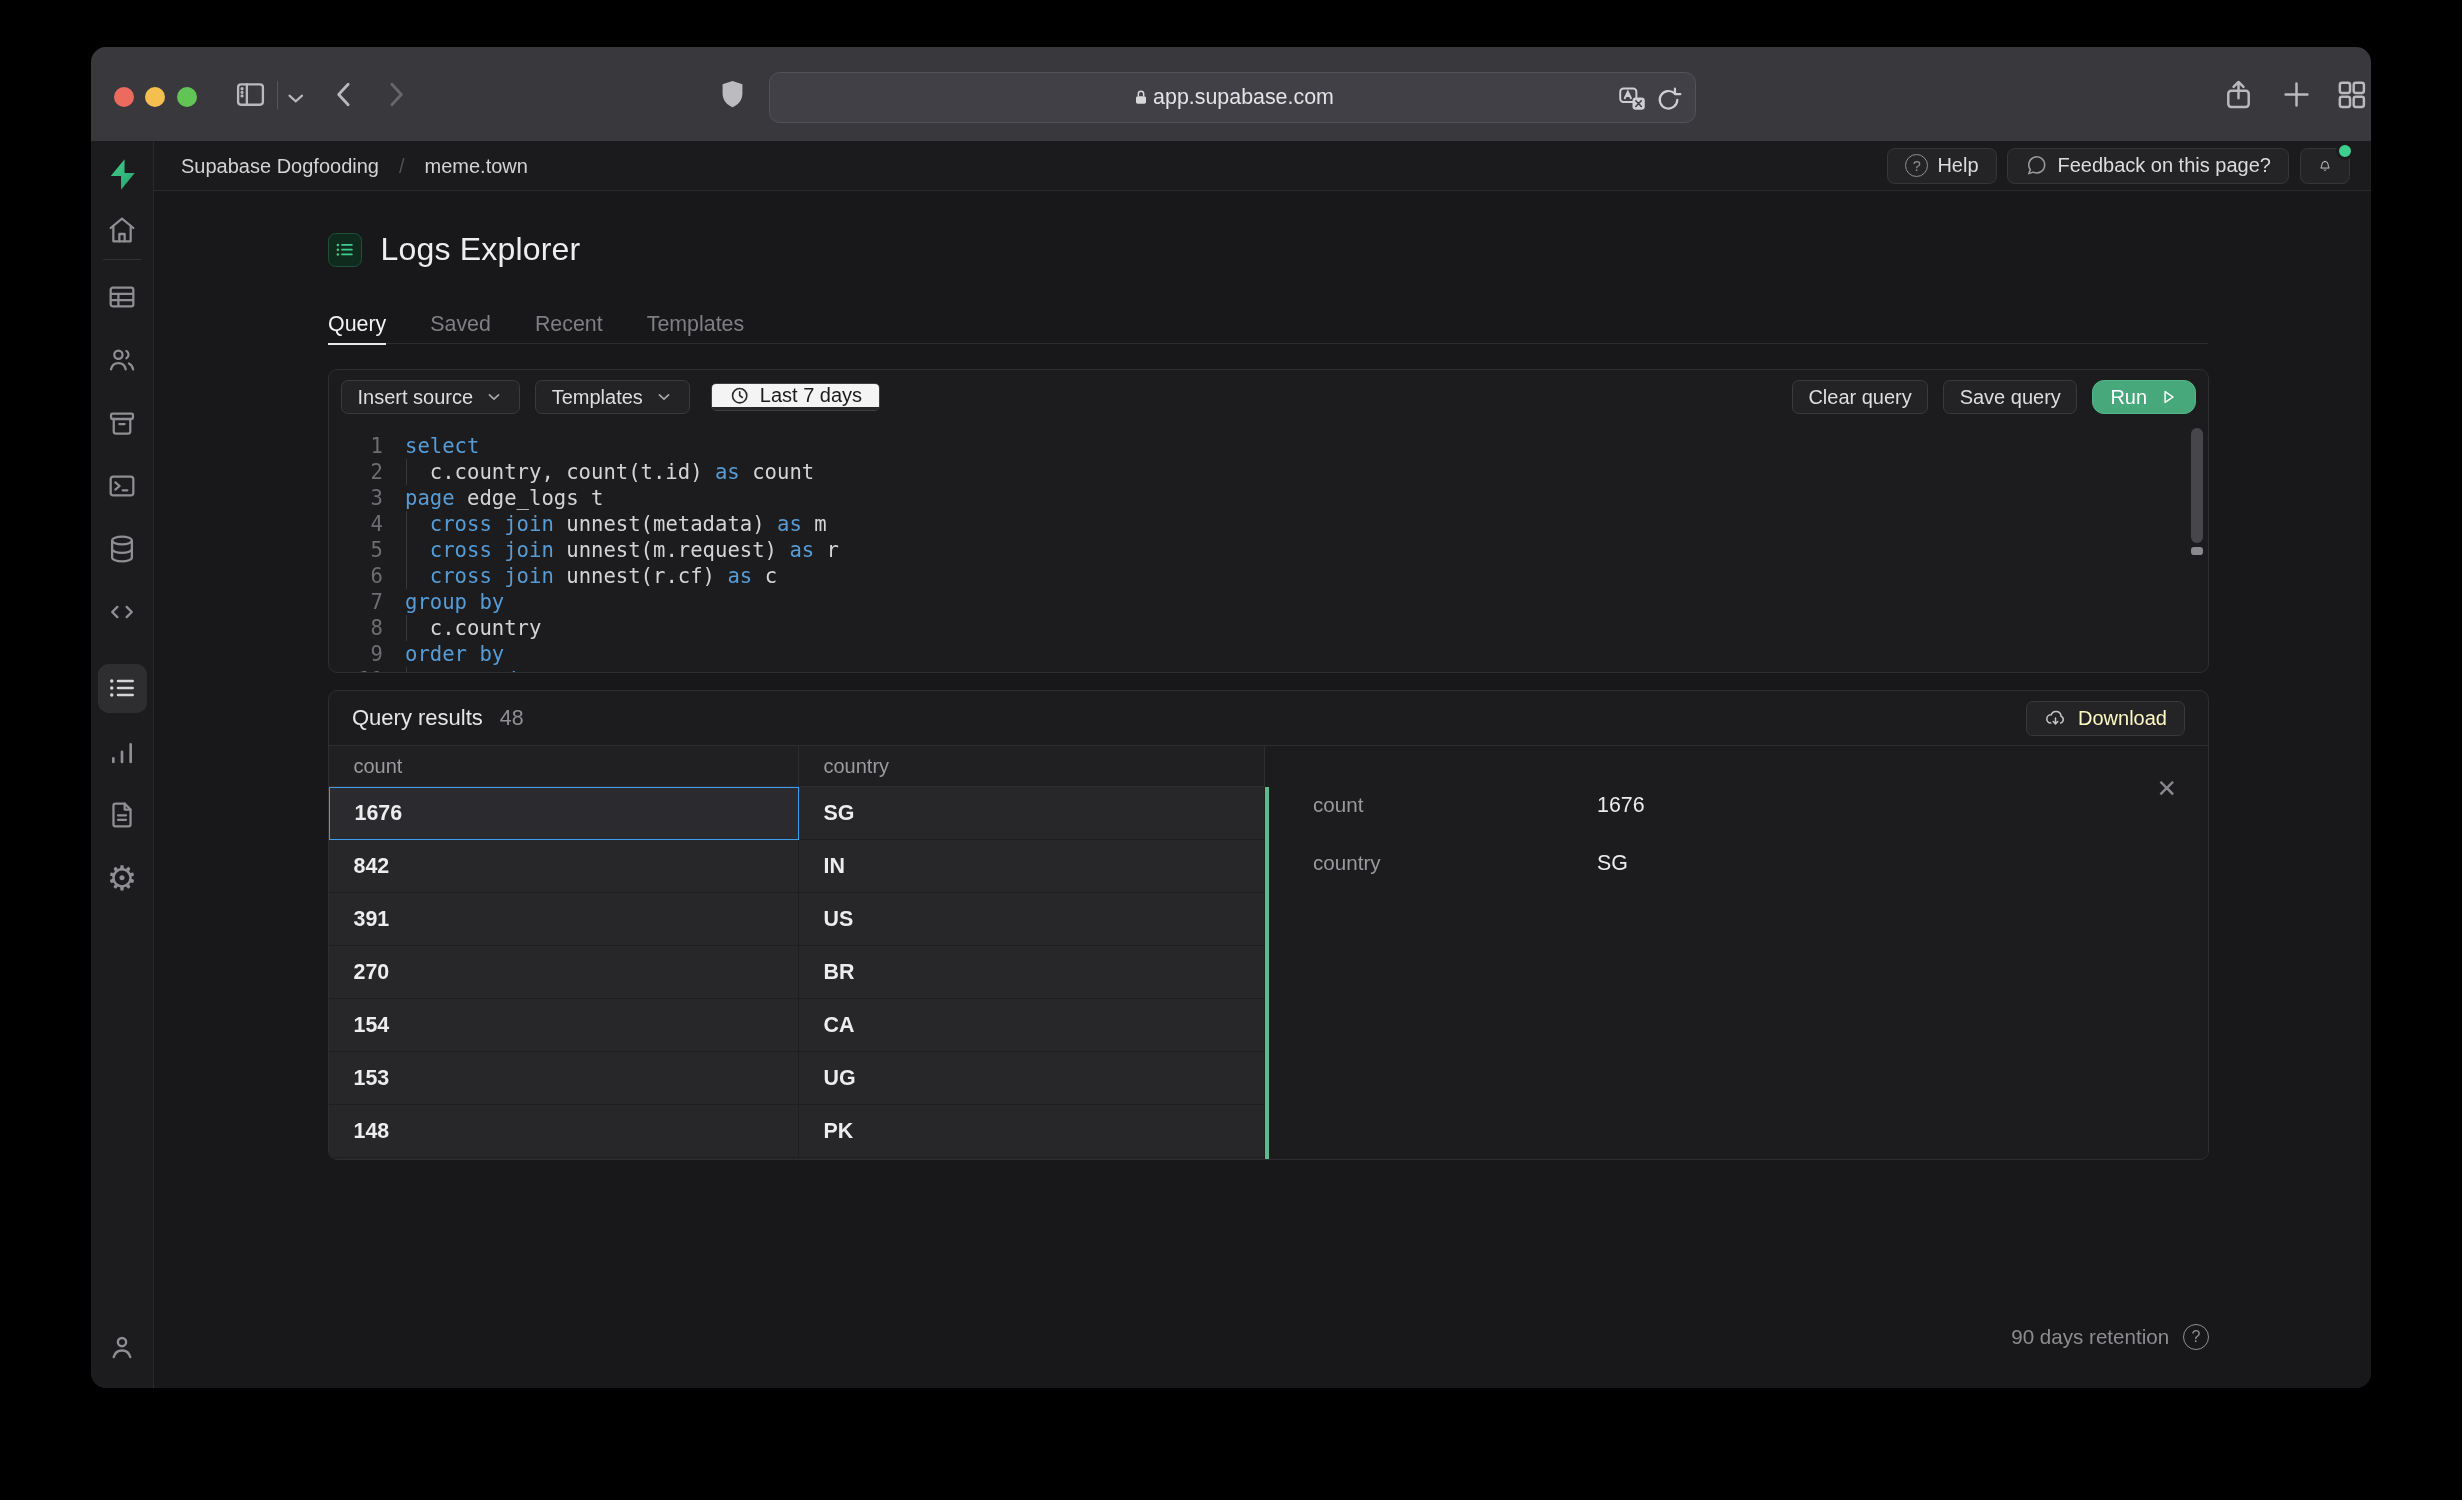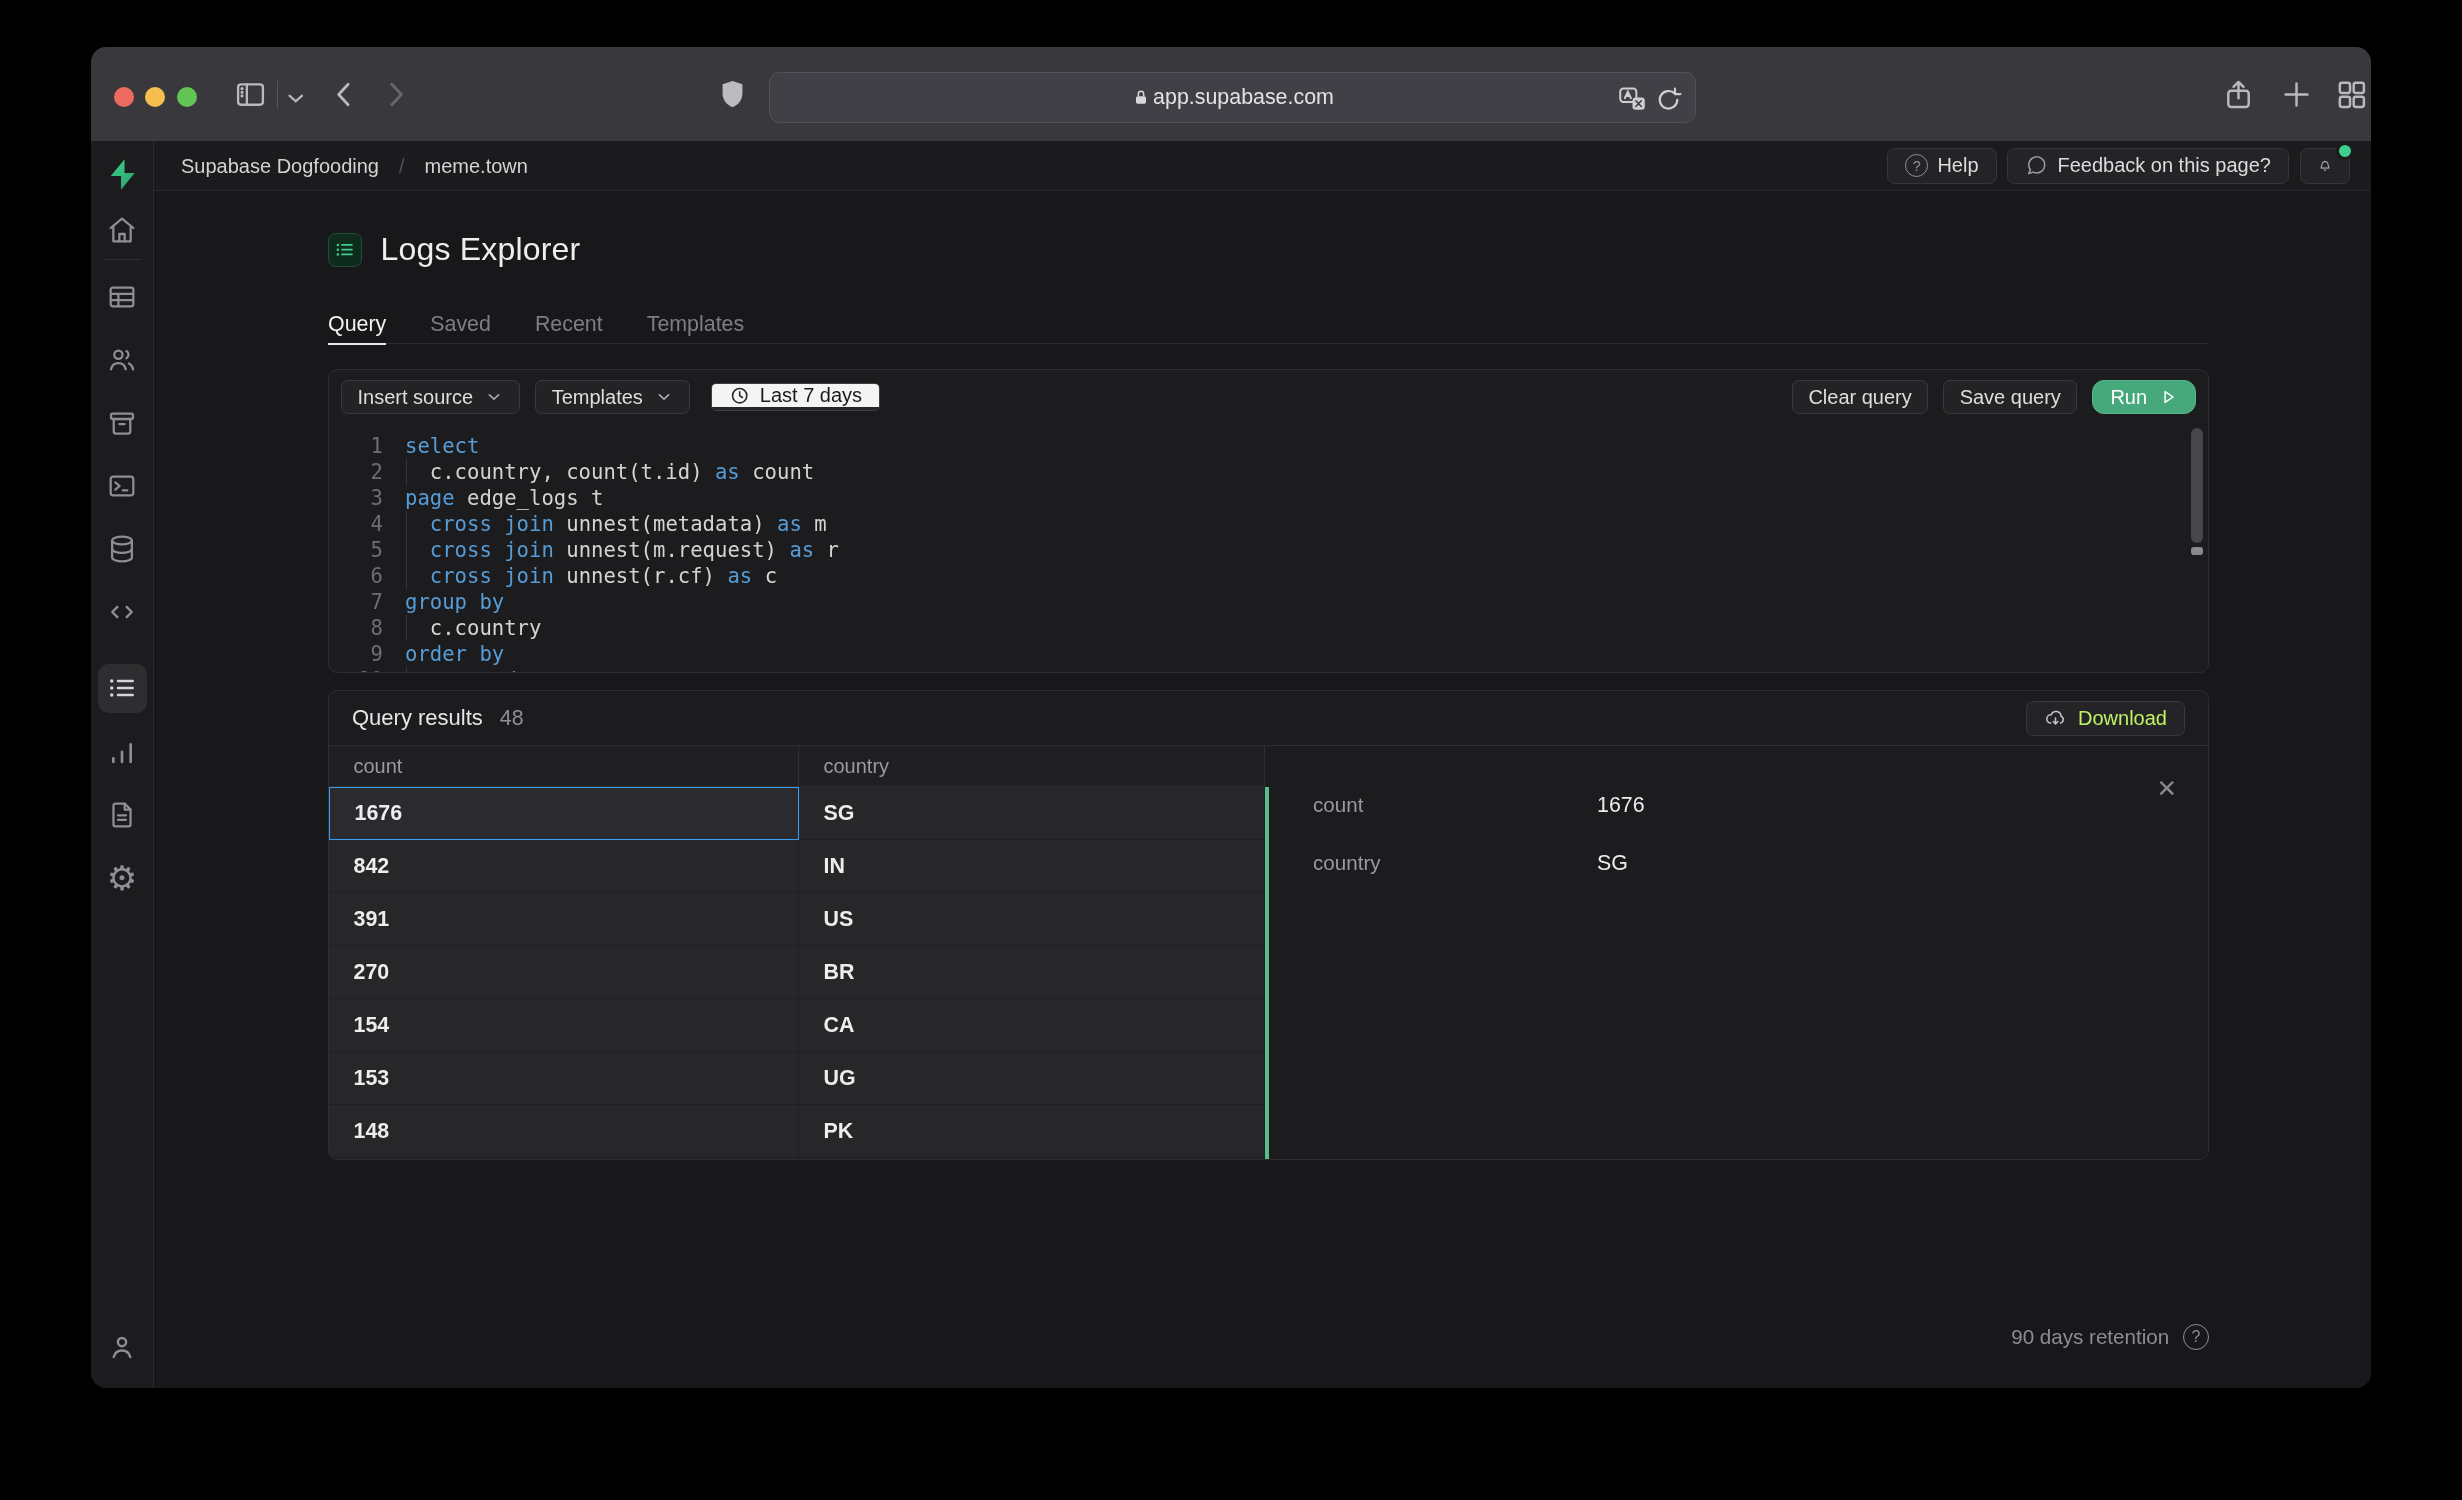--- a/index.html
+++ b/index.html
@@ -108,21 +108,21 @@
 
   
   .rpanel { position:absolute; left:174px; top:499px; width:1881px; height:470px;
             background:#1c1c1e; border:0.8px solid #2e2e31; border-radius:9.2px; overflow:hidden; }
   .rhead { position:absolute; left:0; right:0; top:0; height:55px; border-bottom:0.8px solid #2e2e31;
            display:flex; align-items:center; padding:0 23px; gap:17px; }
   .rtitle { font-size:22px; color:#e6e6e8; }
   .rcount { font-size:21.4px; color:#8f8f94; }
   .rhead .grow { flex:1; }
   .dlbtn { height:35px; background:#242427; border:0.8px solid #39393c; border-radius:6.9px;
-           display:flex; align-items:center; gap:10.7px; padding:0 17px; color:#bef264; font-size:20px; }
+           display:flex; align-items:center; gap:10.7px; padding:0 17px; color:#fef9c3; font-size:20px; }
   .dlbtn svg { width:23px; height:23px; color:#c4c4c8; }
 
   .rbody { position:absolute; left:0; right:0; top:55px; bottom:0; }
   .col { position:absolute; top:0; bottom:0; }
   .col.c1 { left:0; width:470px; }
   .col.c2 { left:470px; width:466px; }
   .hcell { height:41px; display:flex; align-items:center; padding:0 24.5px;
            font-size:20px; color:#9b9b9f; border-bottom:0.8px solid #2e2e31; border-right:0.8px solid #2e2e31;
            background:#202023; }
   .tcell { height:53px; display:flex; align-items:center; padding:0 24.5px;

